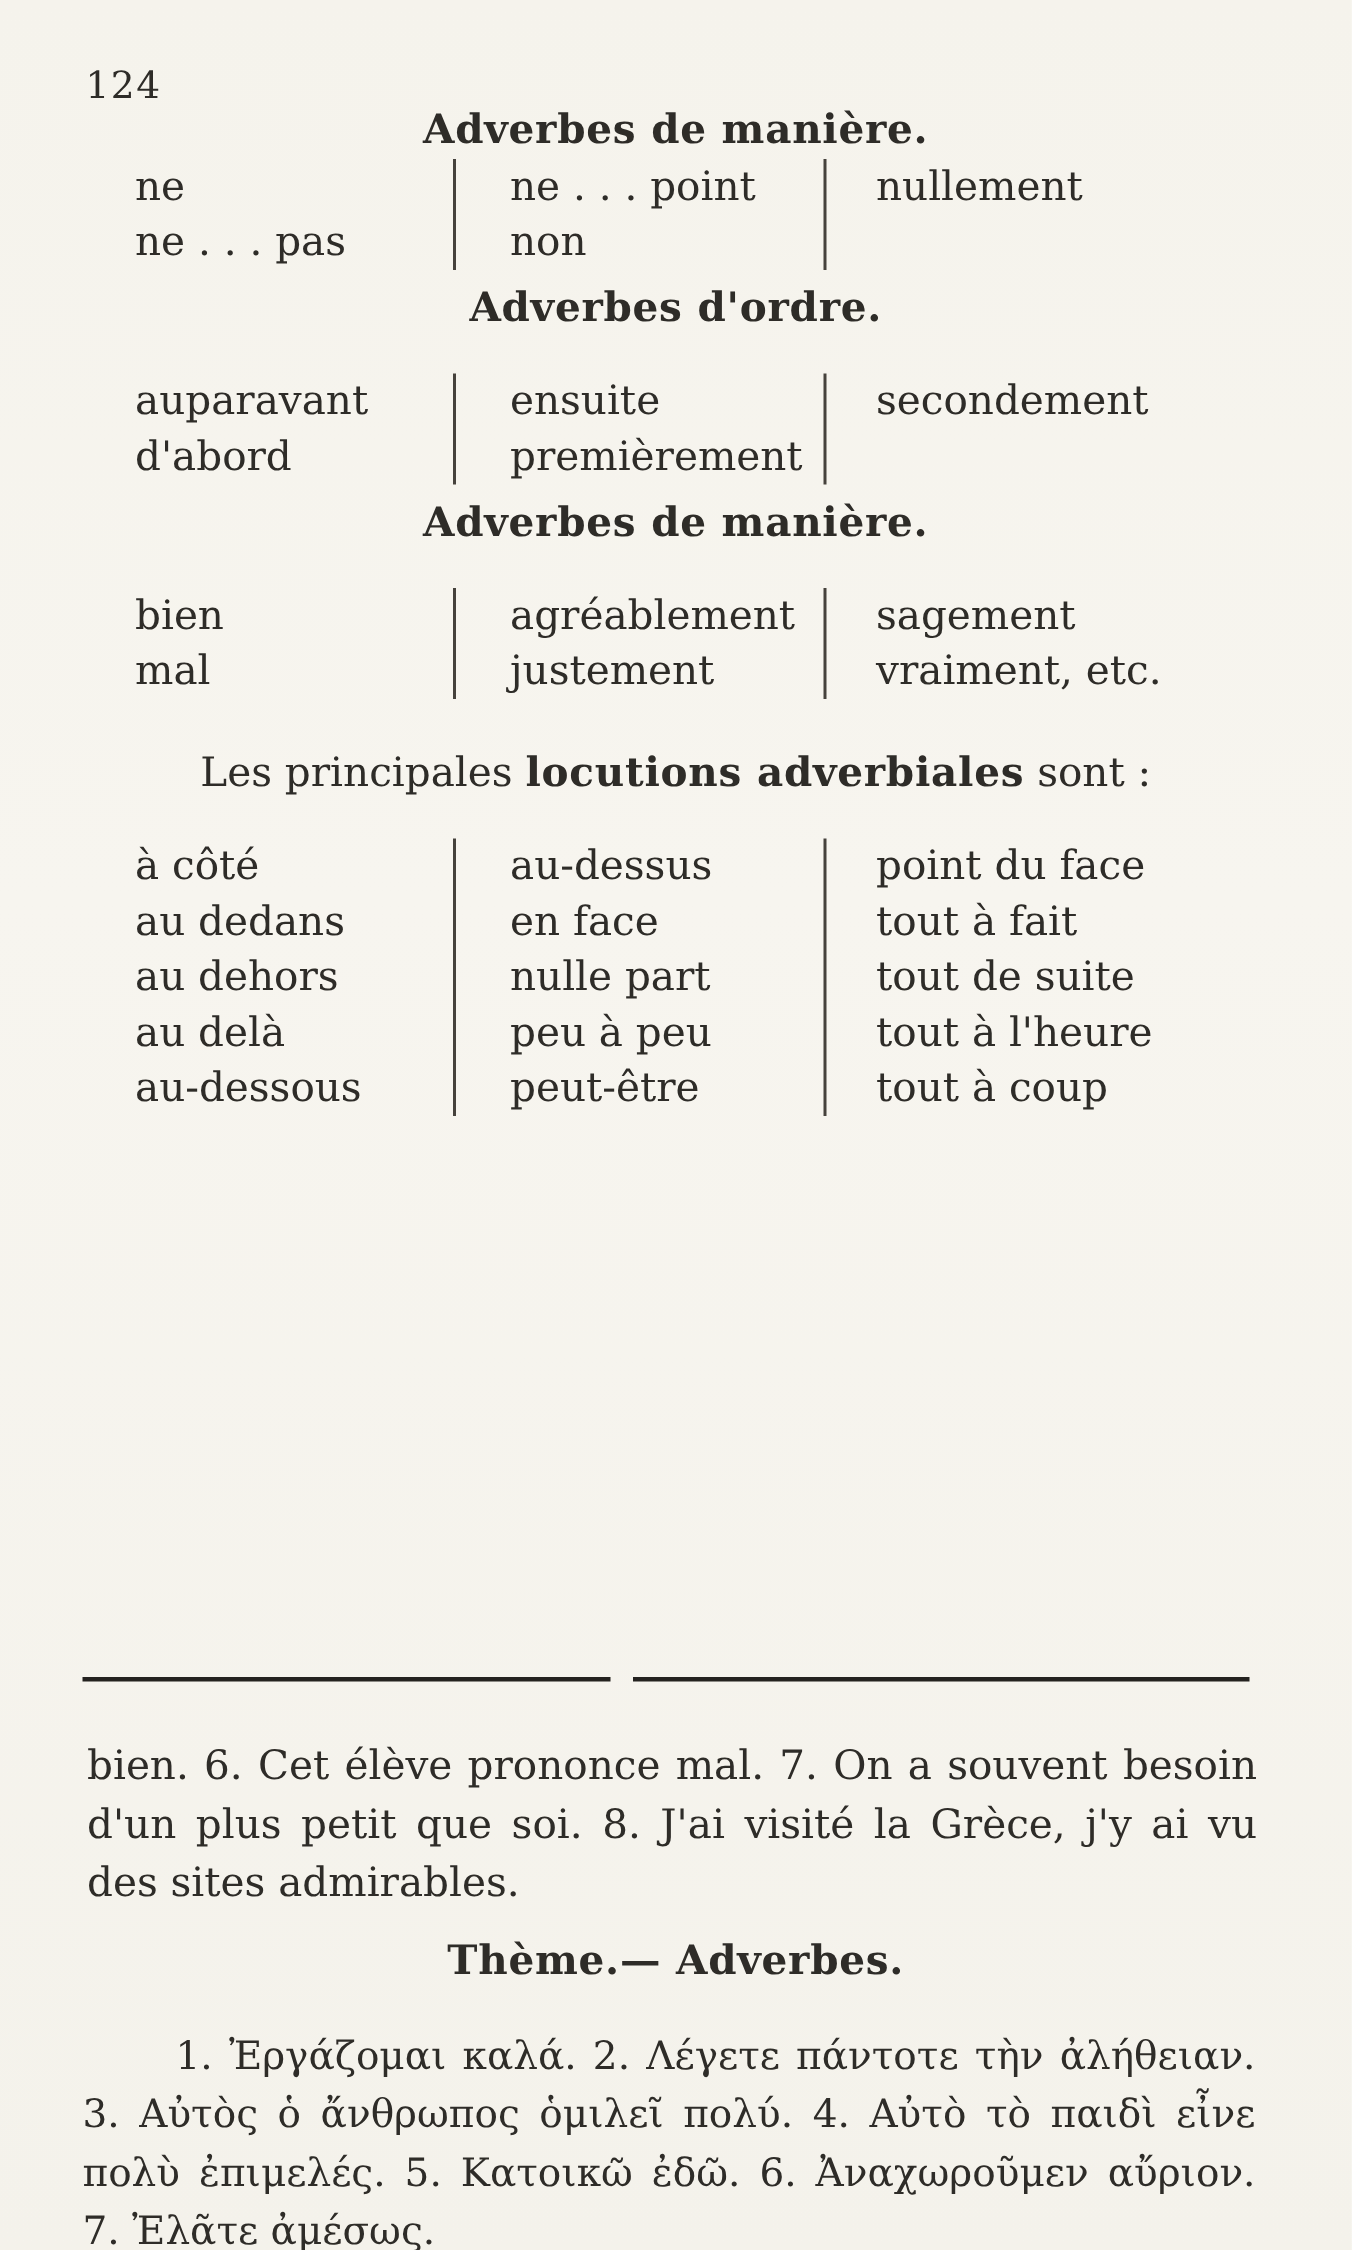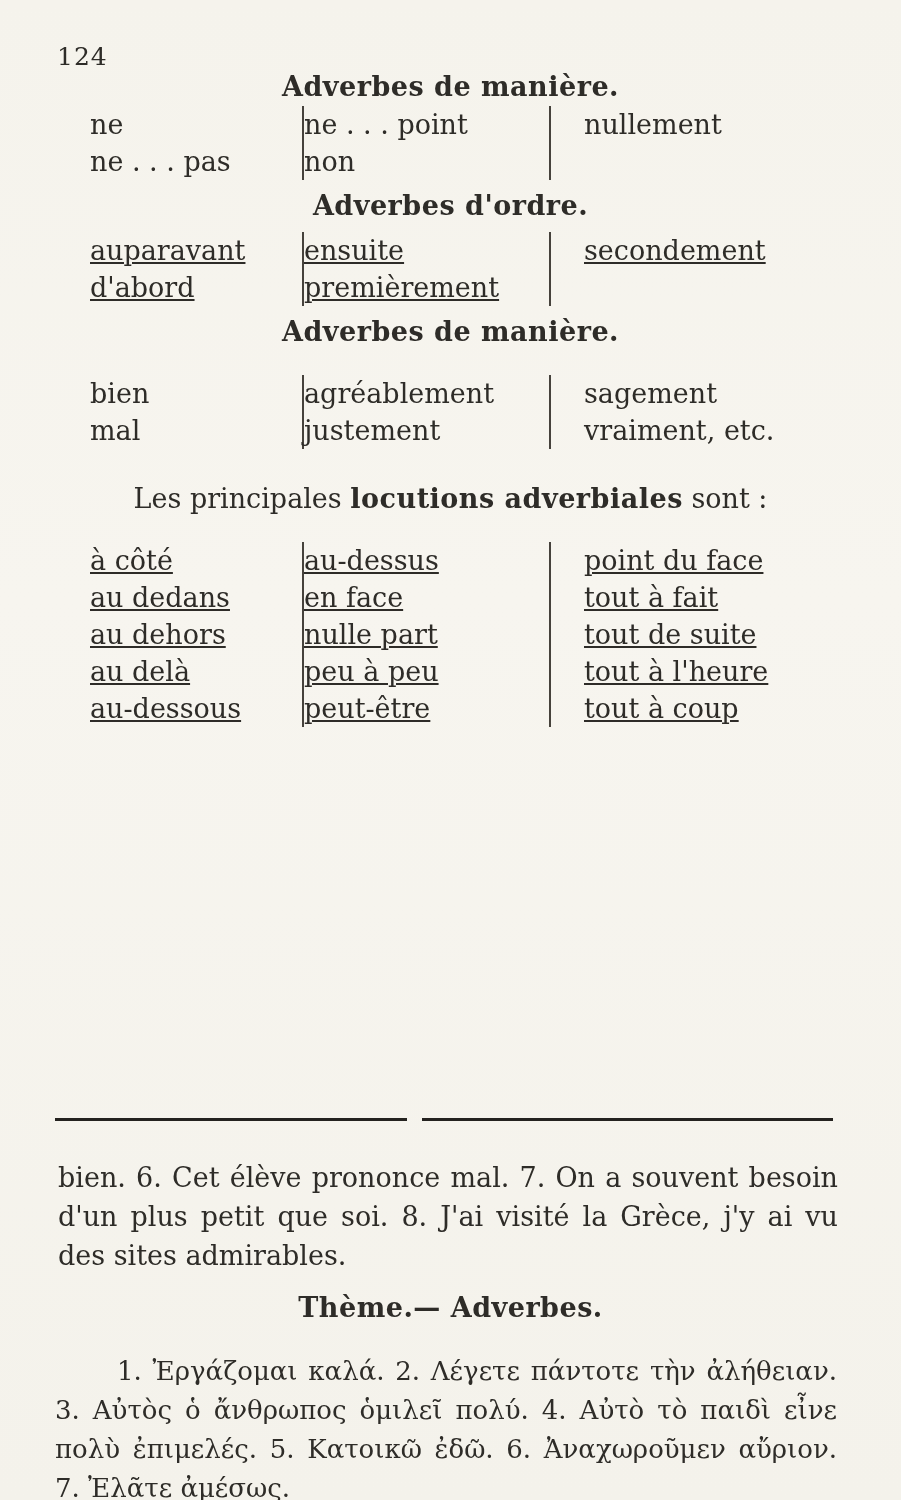--- a/index.html
+++ b/index.html
@@ -31,29 +31,30 @@
   .h3 { margin-top: 26px; }
   .tbl {
     display: flex;
     margin-left: 90px;
     width: 714px;
     font-size: 27px;
     line-height: 37px;
     padding: 4px 0 10px 0;
   }
   .t1 { }
-  .t2 { margin-top: 7px; text-decoration: underline; }
+  .t2 { margin-top: 24px; }
   .t3 { margin-top: 24px; align-items: center; }
-  .t4 { margin-top: 24px; text-decoration: underline; }
+  .t4 { margin-top: 24px; }
   .col { box-sizing: border-box; }
   .c1 { width: 212px; }
   .c2 {
     width: 249px;
     border-left: 2px solid #46423c;
     border-right: 2px solid #46423c;
+    padding-left: 36px;
   }
   .c3 { flex: 1; padding-left: 33px; }
   .cell { white-space: nowrap; }
   .locintro {
     margin-top: 24px;
     text-align: center;
     font-size: 27px;
   }
   .locintro .b { font-weight: bold; letter-spacing: 0.5px; }
   .divider {

